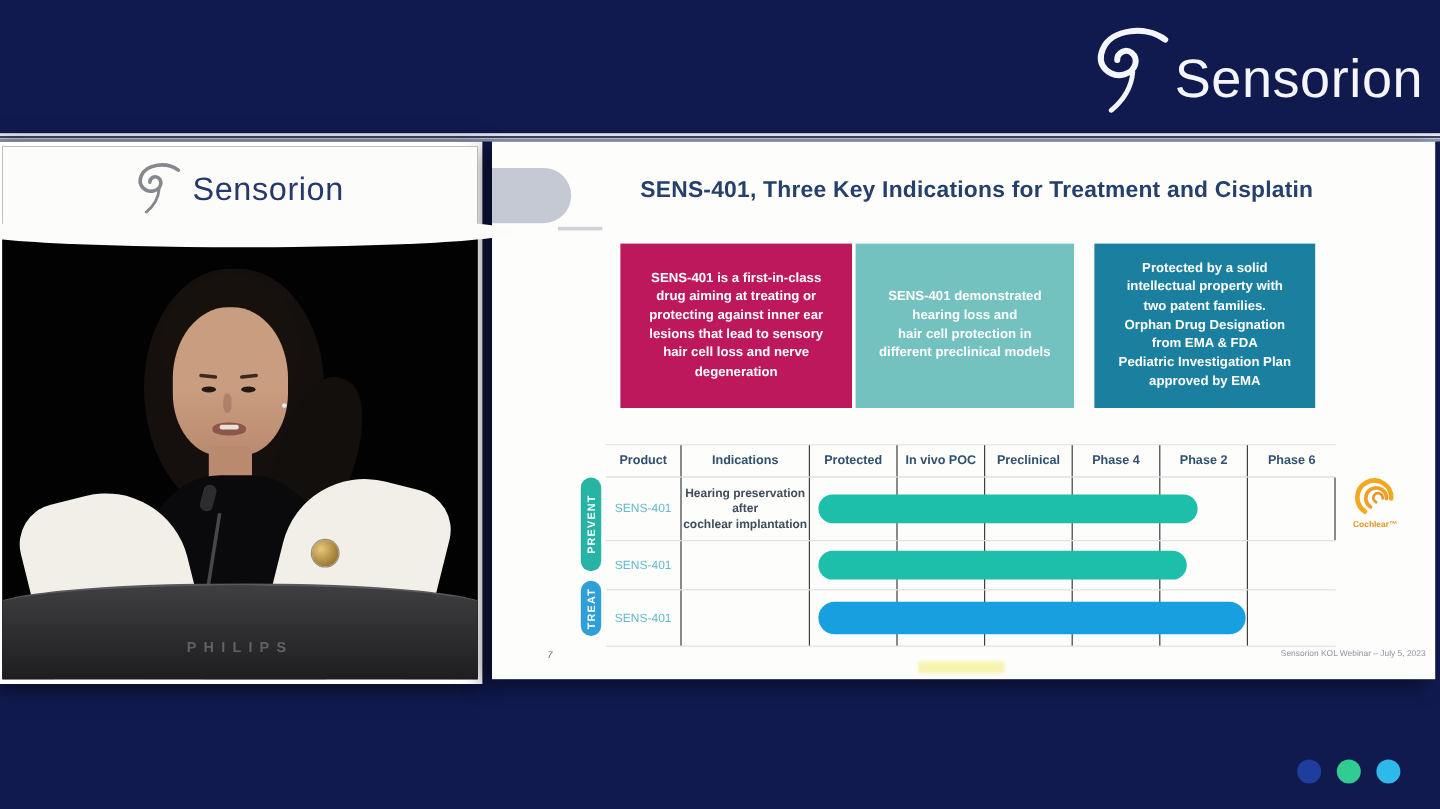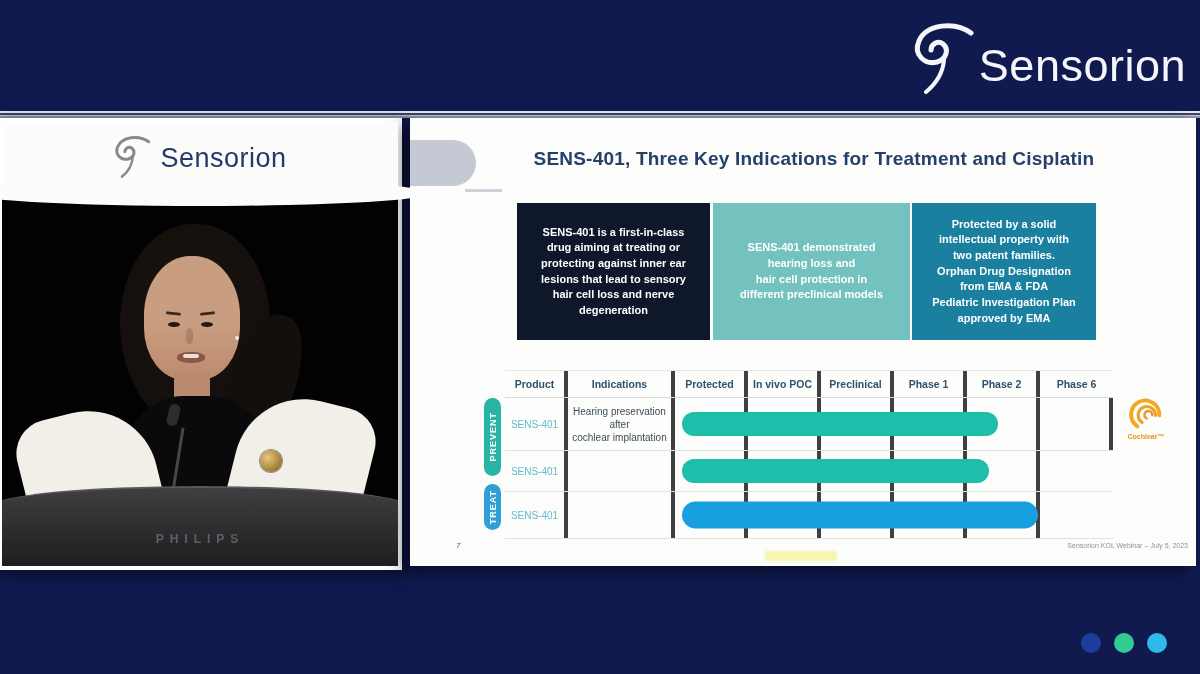--- a/index.html
+++ b/index.html
@@ -80,34 +80,34 @@
     position:absolute;left:62px;right:40px;top:30px;text-align:center;
     font-size:19px;font-weight:bold;color:#24406b;letter-spacing:.2px;
   }
   .title-underline{position:absolute;left:55px;top:71px;width:37px;height:3px;background:#cdd1d8;}
   .hl-box{
     position:absolute;top:85px;height:137px;box-sizing:border-box;
     display:flex;align-items:center;justify-content:center;text-align:center;
     color:#fff;font-weight:bold;font-size:11px;line-height:1.42;white-space:pre-line;padding:6px 8px;
   }
   .hl-box.b1{left:107px;width:193px;}
-  .hl-box.b2{left:303px;width:197px;justify-content:center;}
+  .hl-box.b2{left:303px;width:182px;justify-content:center;}
   .hl-box.b3{left:502px;width:184px;}
   
   .pipeline{position:absolute;left:95px;top:252px;width:608px;}
   .p-grid{display:grid;grid-template-columns:63px 107px repeat(6,73px);}
   .p-header{height:26px;border-top:1px solid #e4e7ea;border-bottom:1px solid #d7dbdf;}
   .p-header .c{font-size:10.5px;font-weight:bold;color:#30506f;}
   .p-header .c:nth-child(4){}
-  .c{display:flex;align-items:center;justify-content:center;text-align:center;border-right:4px solid #404040;}
+  .c{display:flex;align-items:center;justify-content:center;text-align:center;border-right:1px solid #404040;}
   .c:last-child{border-right:none;}
   .p-row{position:relative;border-bottom:1px solid #dfe2e6;}
   .p-row.r0{height:52px;} .p-row.r1{height:40px;} .p-row.r2{height:46px;}
   .cell-product{font-size:10px;color:#64b9d0;}
-  .cell-ind{font-size:10px;font-weight:normal;color:#3e4d5b;line-height:1.3;white-space:pre-line;}
+  .cell-ind{font-size:10px;font-weight:bold;color:#3e4d5b;line-height:1.3;white-space:pre-line;}
   .bar-zone{position:absolute;left:170px;width:438px;top:0;bottom:0;}
   .bar{position:absolute;top:50%;transform:translateY(-50%);height:24px;border-radius:13px;}
   .p-row.r2 .bar{height:27px;border-radius:14px;}
   .group-pill{
     position:absolute;left:74px;width:17px;border-radius:9px;
     display:flex;align-items:center;justify-content:center;
   }
   .group-pill span{
     writing-mode:vertical-rl;transform:rotate(180deg);
     color:#fff;font-size:9px;font-weight:bold;letter-spacing:1px;
@@ -175,21 +175,21 @@
       <div class="philips">PHILIPS</div>
     </div>
   </div>
 </div>
 
 <div class="slide">
   <div class="title-pill"></div>
   <div class="slide-title">SENS-401, Three Key Indications for Treatment and Cisplatin</div>
   <div class="title-underline"></div>
 
-  <div class="hl-box b1" style="background: #0f172a;">
+  <div class="hl-box b1" style="background: #be185d;">
     <span>SENS-401 is a first-in-class
 drug aiming at treating or
 protecting against inner ear
 lesions that lead to sensory
 hair cell loss and nerve
 degeneration</span>
   </div>
   <div class="hl-box b2" style="background: rgb(116, 194, 191);">
     <span>SENS-401 demonstrated
 hearing loss and
@@ -213,21 +213,21 @@
     <span>TREAT</span>
   </div>
 
   <div class="pipeline">
     <div class="p-grid p-header">
       <div class="c">Product</div>
       <div class="c">Indications</div>
       <div class="c">Protected</div>
       <div class="c">In vivo POC</div>
       <div class="c">Preclinical</div>
-      <div class="c">Phase 1</div>
+      <div class="c">Phase 4</div>
       <div class="c">Phase 2</div>
       <div class="c">Phase 6</div>
     </div>
 
     <div class="p-grid p-row r0">
       <div class="c cell-product">SENS-401</div>
       <div class="c cell-ind">Hearing preservation
 after
 cochlear implantation</div>
       <div class="c"></div>

